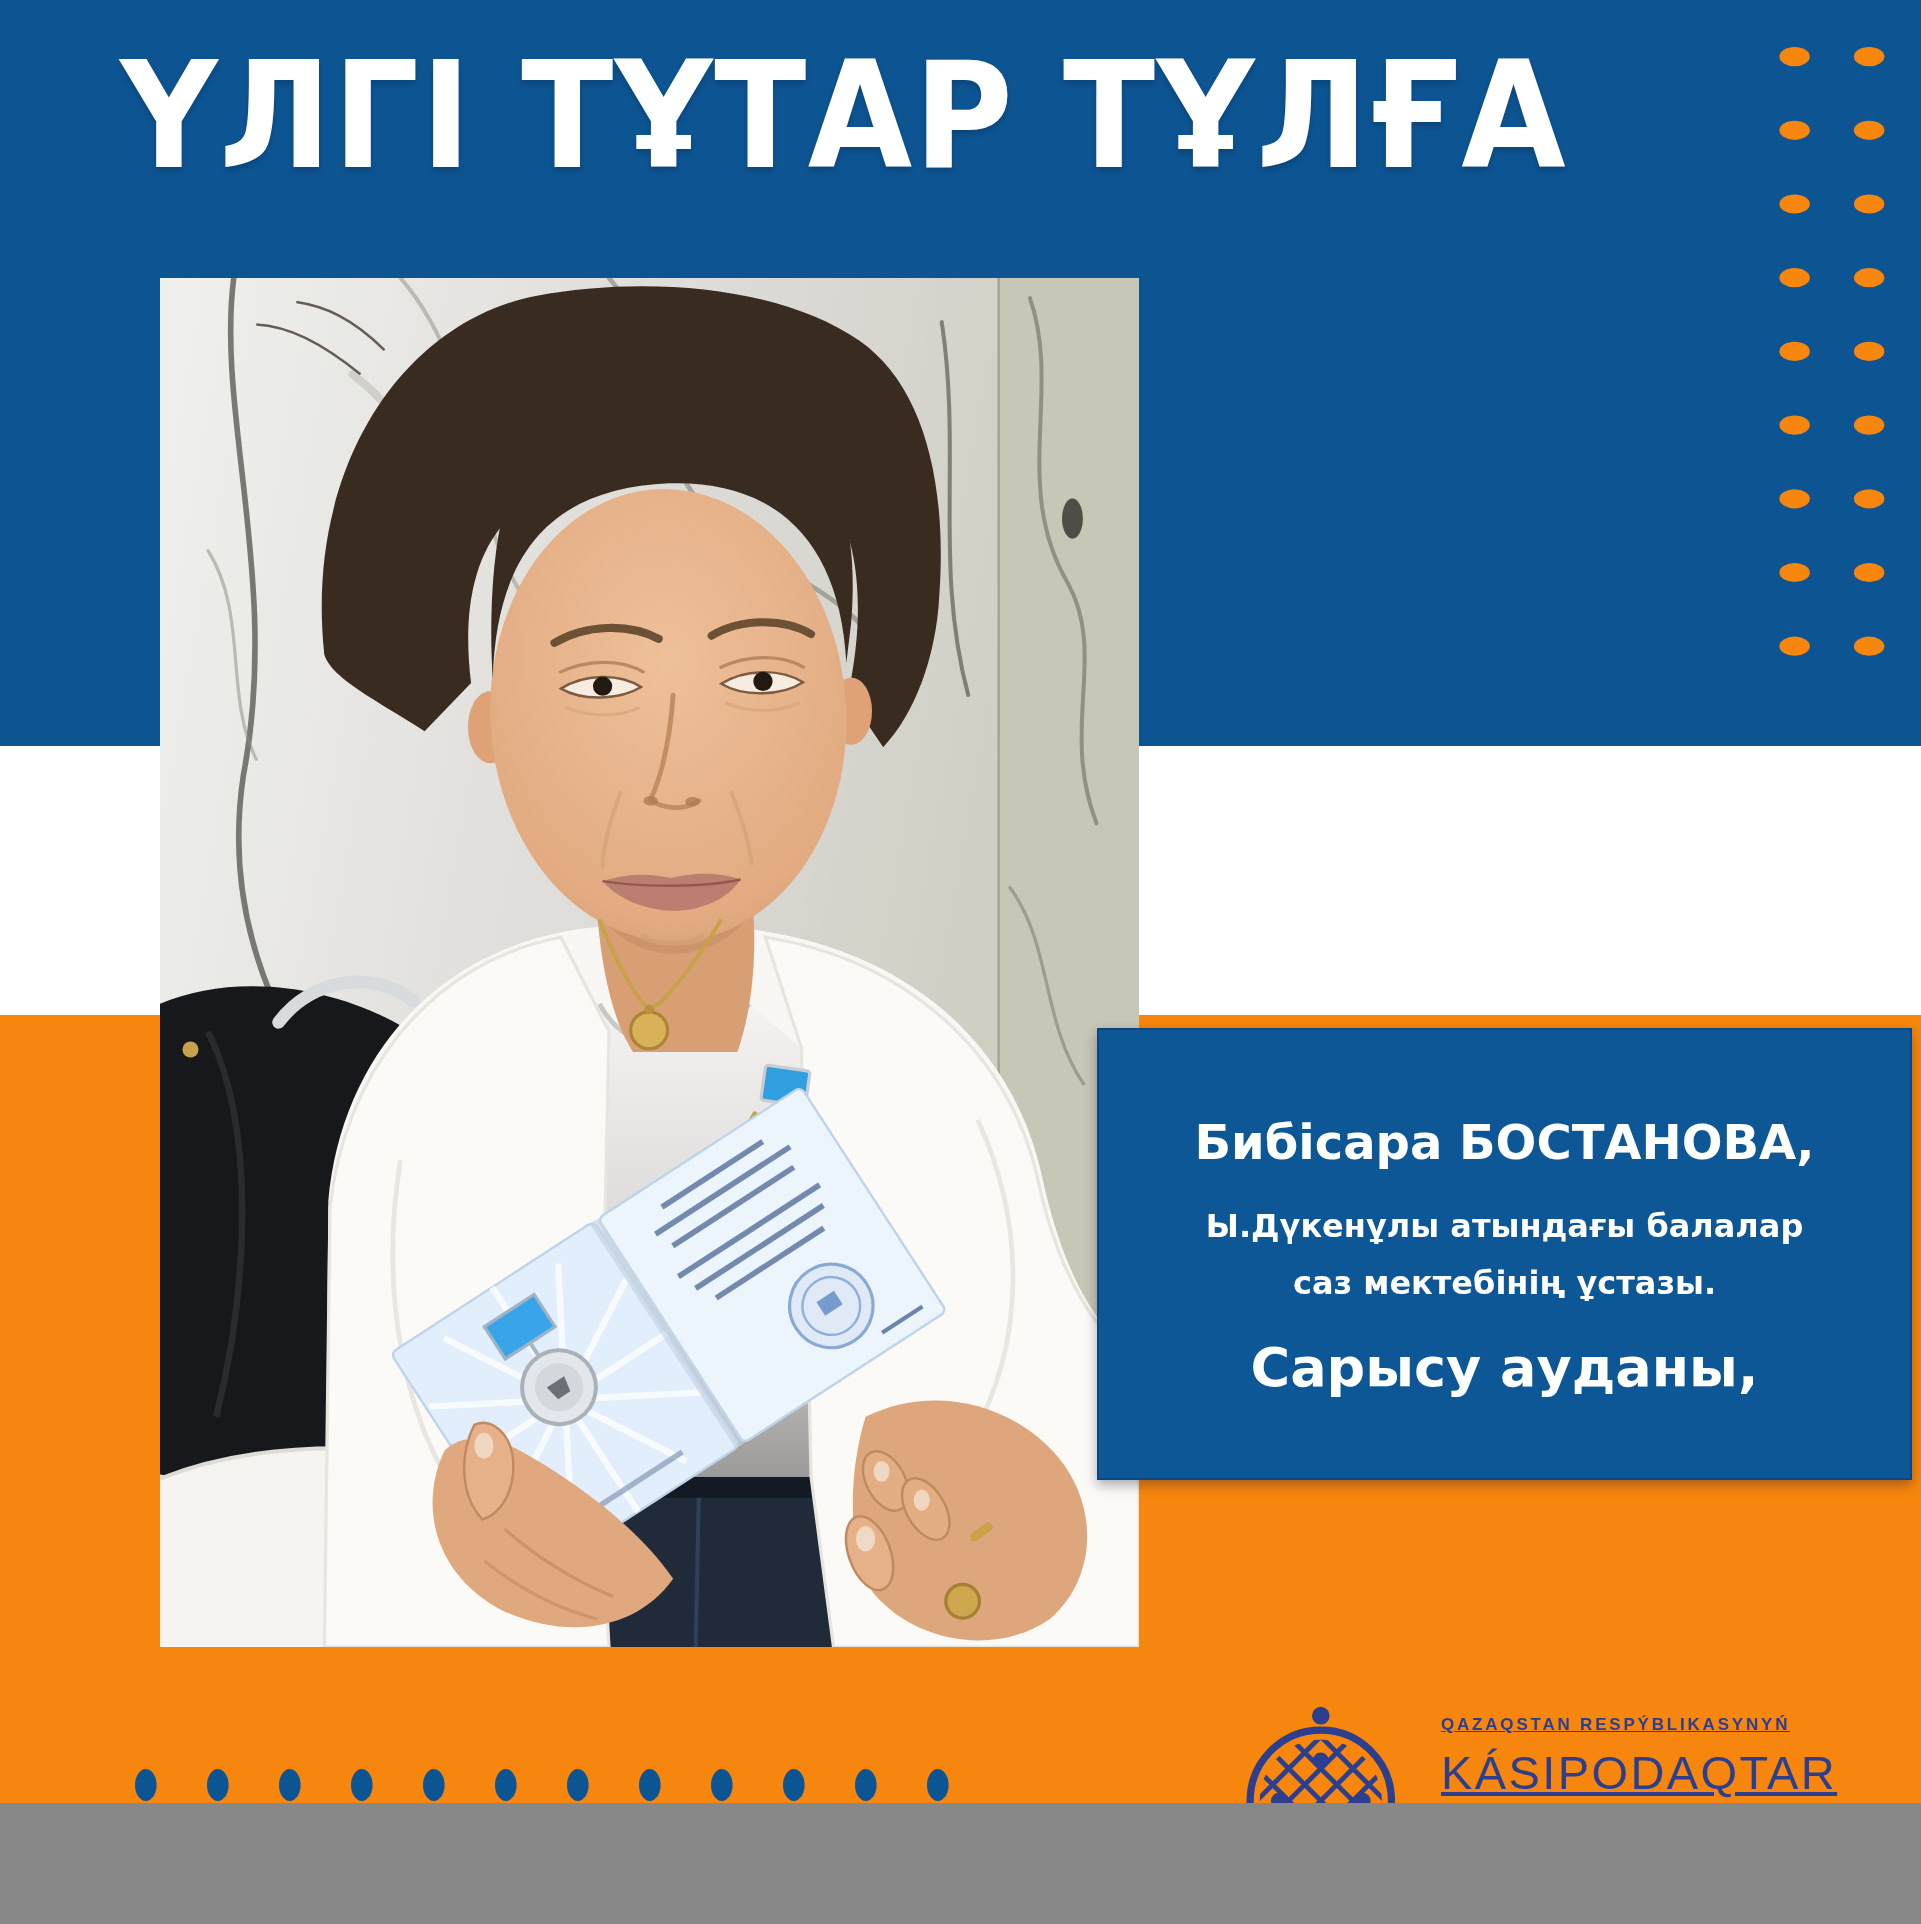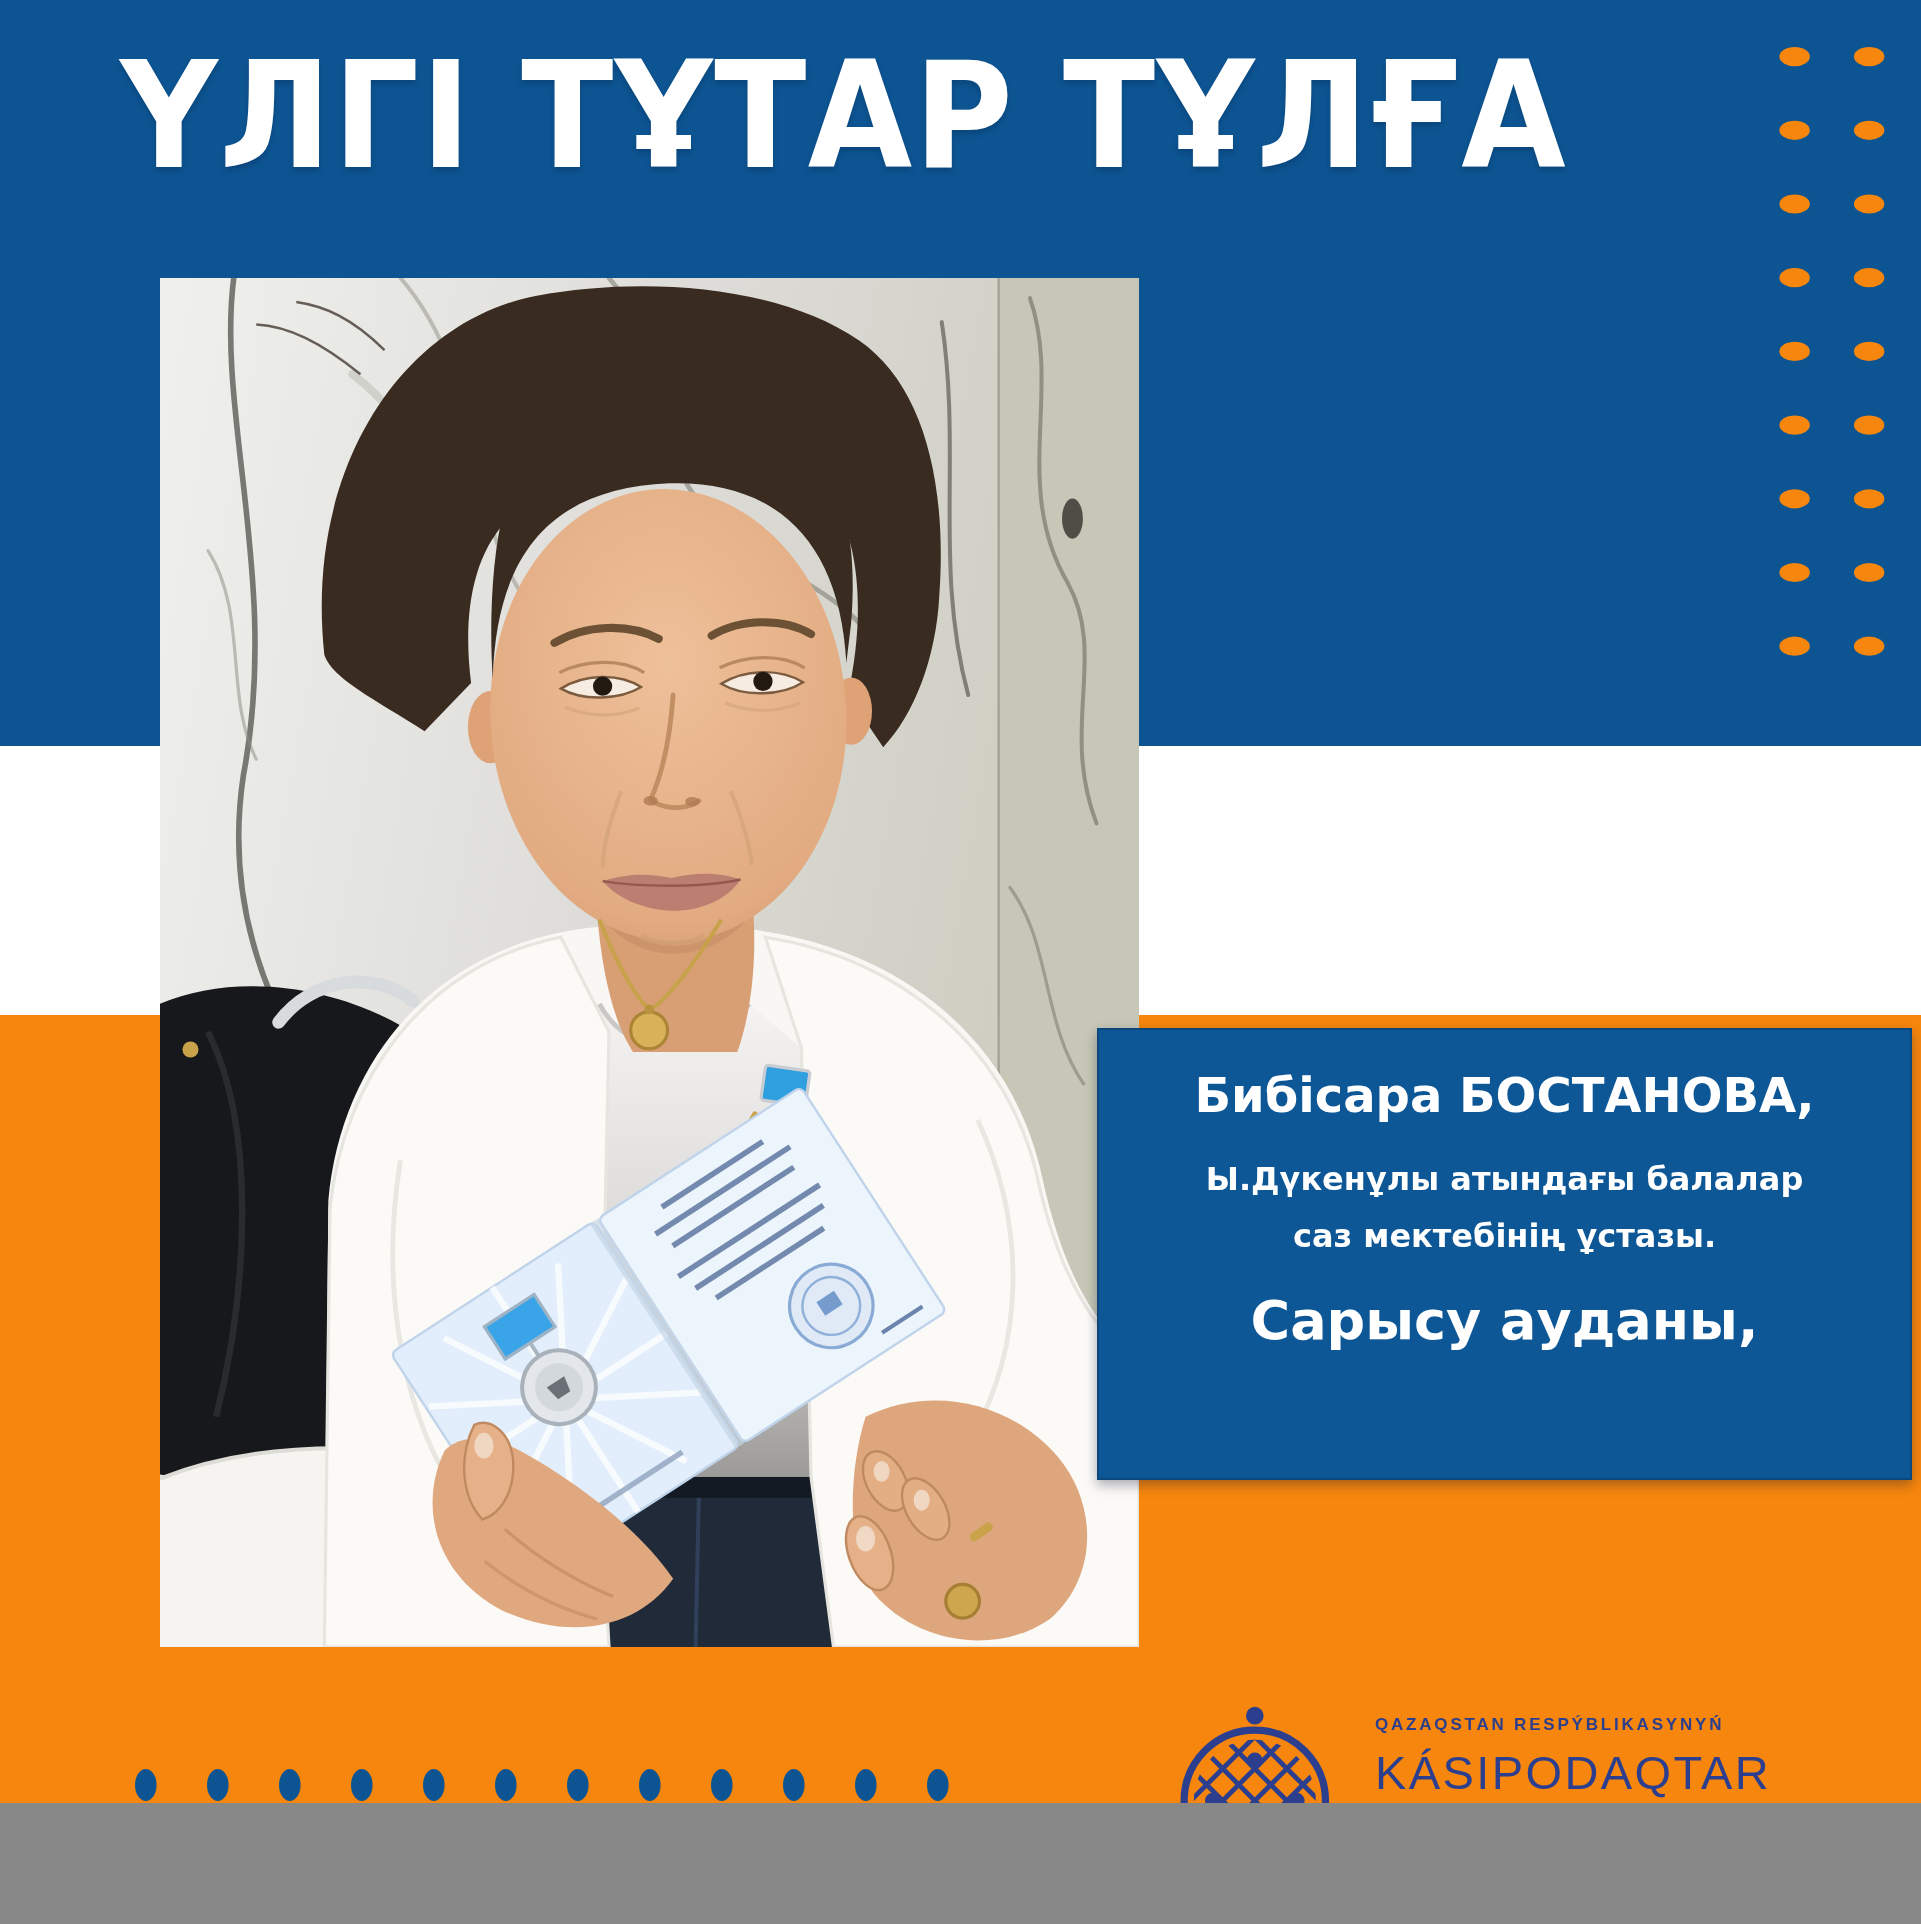--- a/index.html
+++ b/index.html
@@ -27,29 +27,30 @@
   }
   .photo svg{display:block;width:100%;height:100%;}
   .info-box{
     position:absolute;left:1097px;top:1028px;width:815px;height:452px;z-index:4;
     background:var(--info-box-blue,#0e5796);
     border:2.4px solid rgba(8,58,104,.55);
     box-shadow:0 4.8px 11.2px rgba(20,20,50,.35);
     box-sizing:border-box;padding:32px 21px 19px;
     display:flex;flex-direction:column;align-items:center;text-align:center;
     color:#fff;
+    justify-content:center;
   }
   .info-name{font-size:48px;font-weight:bold;margin:4.8px 0 37px;}
   .info-role{font-size:32px;font-weight:bold;margin:0 0 19px;}
   .info-role2{margin-bottom:34px;}
   .info-district{font-size:54px;font-weight:bold;margin:0 0 13px;}
   .info-region{font-size:48px;font-weight:bold;margin:0;}
   .logo-block{
-    position:absolute;left:1168px;top:1702px;z-index:3;
-    display:flex;align-items:flex-start;gap:35px;color:var(--logo-navy,#2c3f8f);
+    position:absolute;left:1234px;top:1702px;z-index:3;
+    display:flex;align-items:flex-start;gap:35px;color:var(--logo-navy,#2c3f8f);text-decoration:underline;
   }
   .logo-text{padding-top:13px;font-family:"Liberation Sans",sans-serif;}
   .logo-small{font-size:17px;font-weight:bold;letter-spacing:2.8px;margin:0 0 13px;white-space:nowrap;}
   .logo-big{font-size:47px;font-weight:400;letter-spacing:2.4px;line-height:1.08;white-space:nowrap;}
 </style>
 </head>
 <body>
 
 <div class="poster">
   <div class="band band-blue"></div>

